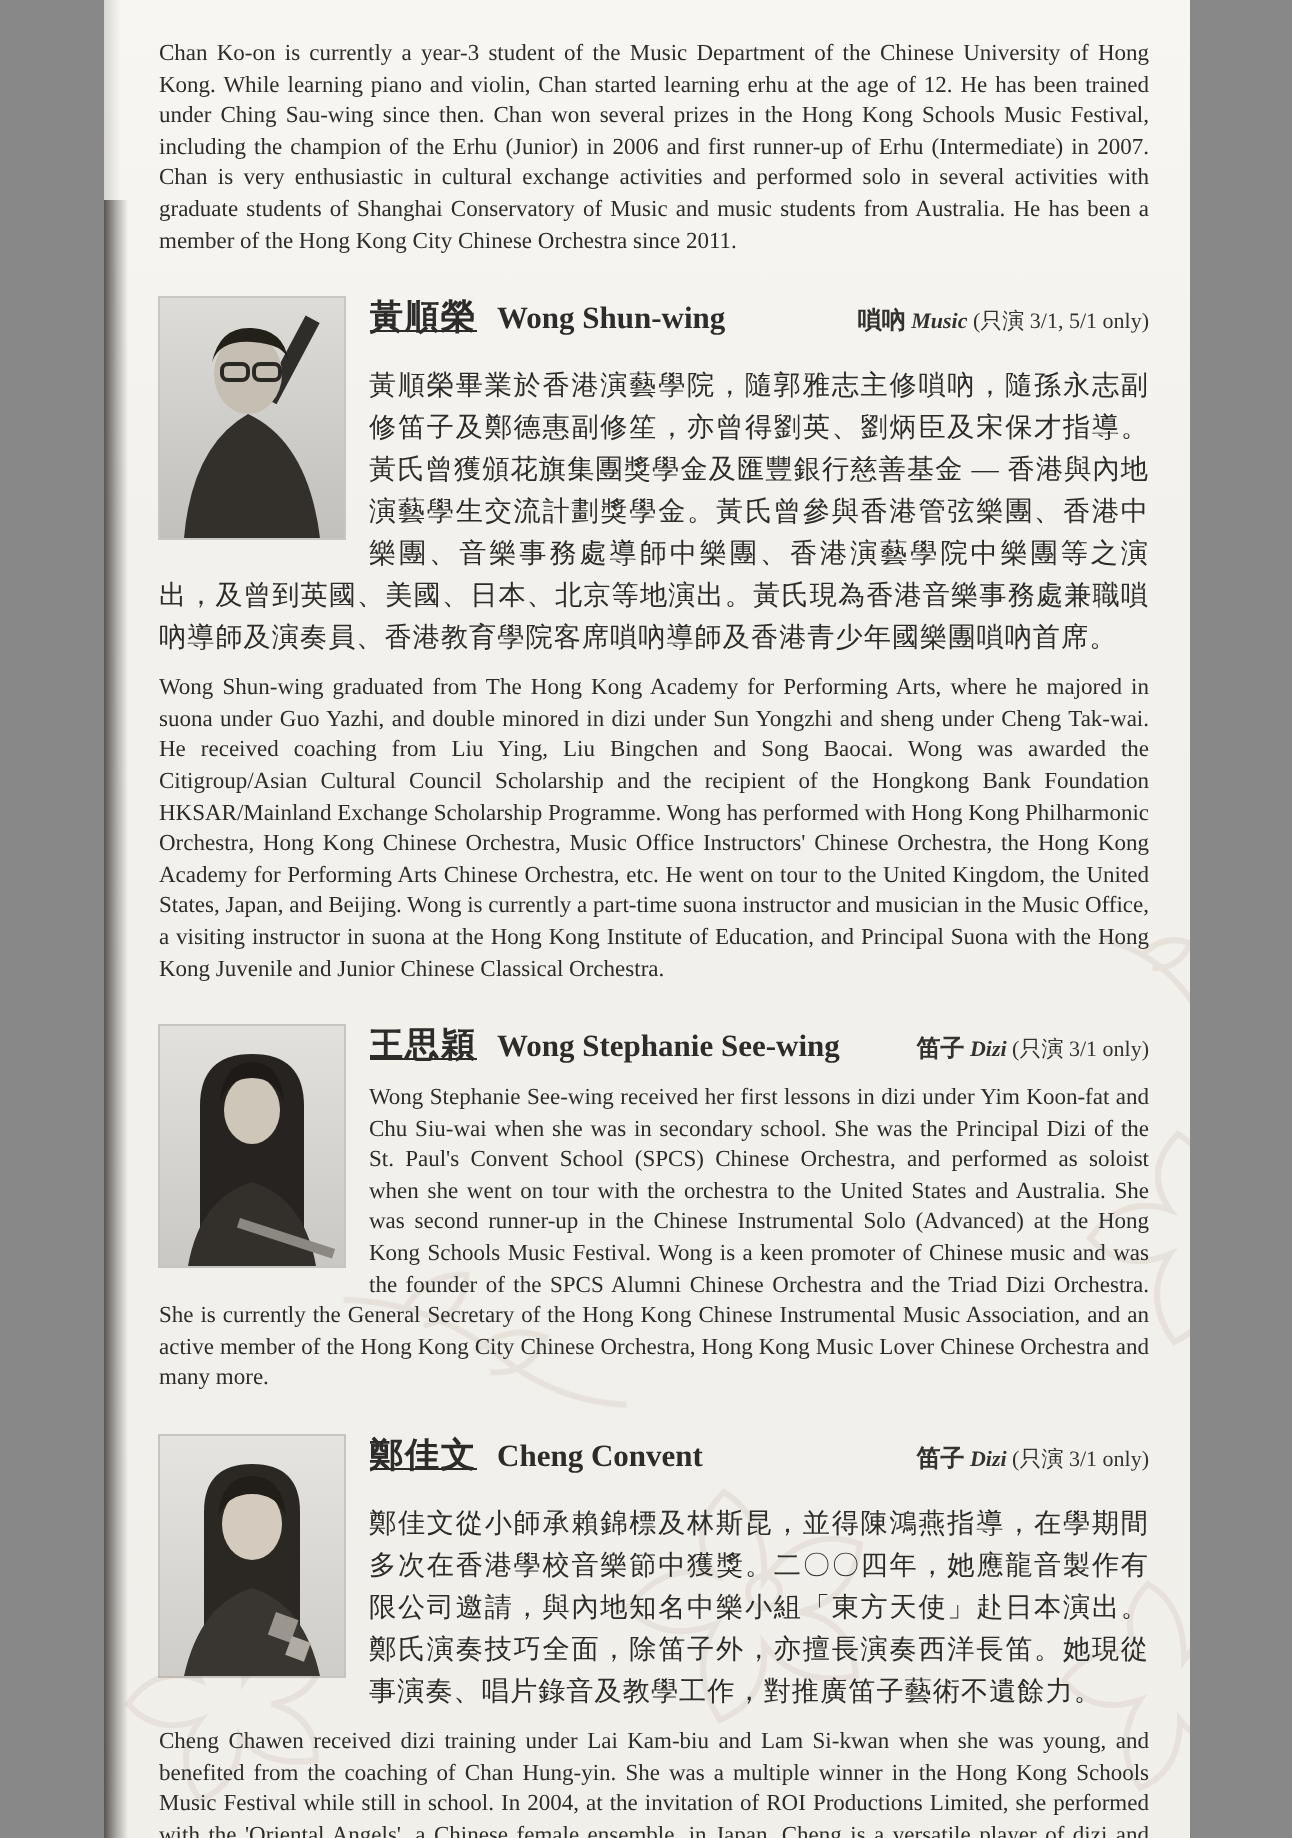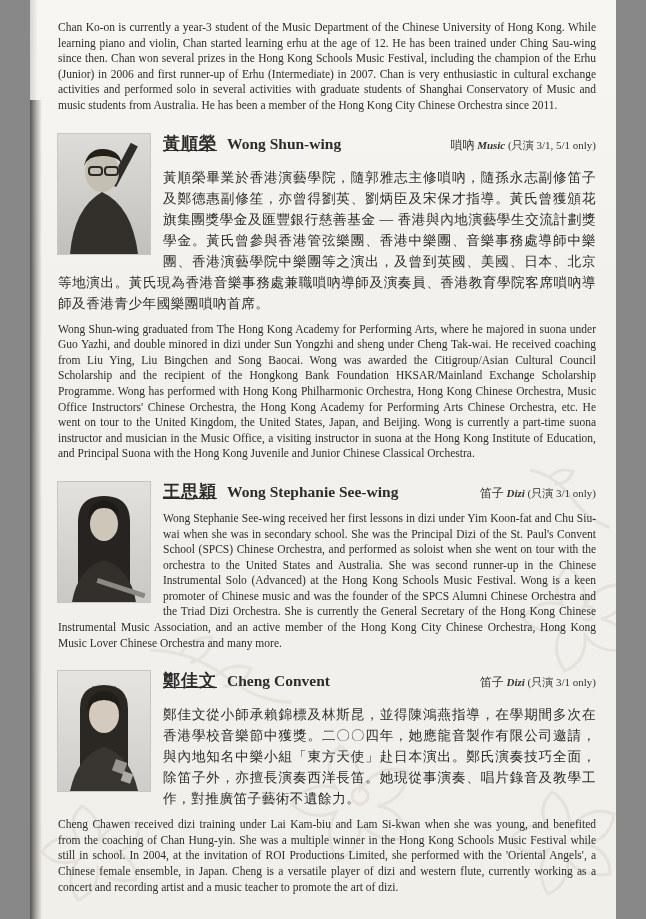--- a/index.html
+++ b/index.html
@@ -1,19 +1,19 @@
 <!DOCTYPE html>
 <html><head>
 <meta charset="utf-8">
 <style>
   html,body{margin:0;padding:0;}
   body{background:#888;}
   .page{
     position:relative;
-    width:586px;height:919px;
+    width:543px;height:919px;
     margin:0 auto;
     background:linear-gradient(180deg,#f7f6f2 0%,#f3f1ed 30%,#f1efea 100%);
     overflow:hidden;
     font-family:"Liberation Serif","DejaVu Serif",serif;
     color:#2e2c2a;
   }
   .watermarks{position:absolute;inset:0;z-index:0;pointer-events:none;}
   .scan-shadow{
     position:absolute;left:0;top:100px;bottom:0;width:12px;z-index:2;
     background:linear-gradient(to right,rgba(35,33,30,0.75),rgba(60,57,52,0.35) 55%,rgba(80,77,70,0) 100%);
@@ -33,21 +33,21 @@
     background:#cfcdc9;box-shadow:0 0 0 1px rgba(120,118,112,0.35);
   }
   .photo svg{display:block;width:100%;height:100%;}
   .sec-header{
     display:flex;justify-content:space-between;align-items:baseline;
     overflow:hidden;padding-top:2px;
   }
   .name-zh{font-size:17px;font-weight:bold;letter-spacing:1px;text-decoration:underline;}
   .name-en{font-size:15.5px;font-weight:bold;margin-left:6px;}
   .inst{font-size:11px;white-space:nowrap;color:#35332f;}
-  .inst .inst-zh{font-weight:400;font-size:12px;}
+  .inst .inst-zh{font-weight:700;font-size:12px;}
   .inst .inst-en{font-style:italic;font-weight:bold;}
   .bio-zh{
     font-size:13.6px;line-height:21px;text-align:justify;margin:12px 0 0 0;
     overflow:visible;letter-spacing:0.5px;
   }
   .bio-en{
     font-size:11.5px;line-height:15.6px;text-align:justify;margin:8px 0 0 0;
   }
 </style>
 </head>

